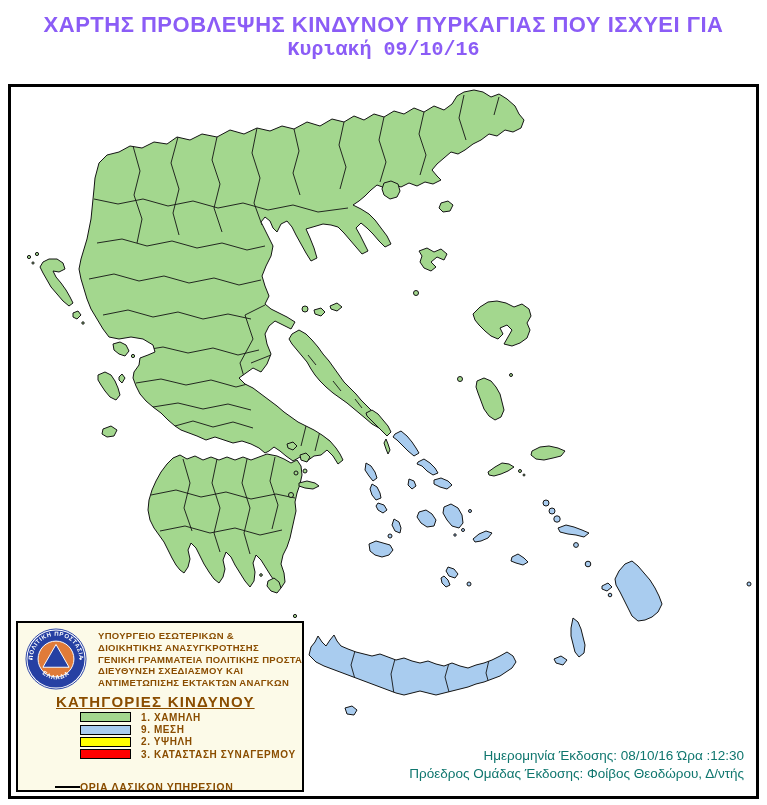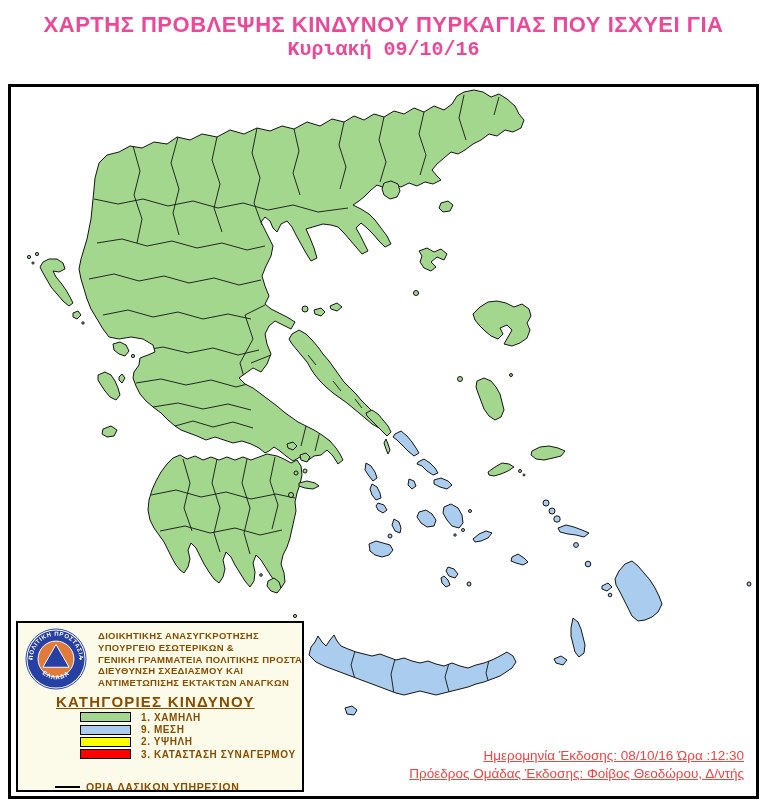--- a/index.html
+++ b/index.html
@@ -1,40 +1,40 @@
 <!DOCTYPE html>
 <html style="--border: #141414;"><head>
 <meta charset="utf-8">
 <style>
   :root{ --border:#141414; }
   html,body{margin:0;padding:0;background:#ffffff;}
   body{width:767px;height:805px;position:relative;font-family:"Liberation Sans",sans-serif;overflow:hidden;}
-  .titles{position:absolute;top:12px;left:0;width:767px;text-align:center;color:#ec4899;}
+  .titles{position:absolute;top:12px;left:0;width:767px;text-align:center;color:#8b5cf6;}
   .title-1{font-size:22px;font-weight:bold;letter-spacing:0.5px;line-height:26px;}
   .title-2{font-size:20px;font-weight:bold;line-height:24px;font-family:Liberation Mono, monospace;}
   .map-frame{position:absolute;left:8px;top:84px;width:745px;height:709px;border:3px solid #000;background:#fff;}
   .map-frame svg.mainmap{position:absolute;left:0;top:0;width:100%;height:100%;}
   .land{stroke:var(--border);stroke-width:1;stroke-linejoin:round;}
   .iborder{fill:none;stroke:var(--border);stroke-width:0.9;stroke-linejoin:round;}
   
   .legend{position:absolute;left:5px;bottom:4px;width:288px;height:171px;background:#FCFAE8;border:2px solid #000;box-sizing:border-box;color:#8A4D00;overflow:hidden;}
   .legend-head{position:absolute;left:7px;top:5px;display:flex;}
   .logo{width:62px;height:62px;flex:0 0 62px;}
   .agency{margin-left:11px;padding-top:2px;}
   .agency div{font-size:9.5px;font-weight:bold;line-height:11.8px;letter-spacing:0.3px;white-space:nowrap;}
   .cat-title{position:absolute;left:38px;top:70px;font-size:15px;font-weight:bold;letter-spacing:1.2px;text-decoration:underline;}
   .cat-rows{position:absolute;left:36px;top:88px;}
   .cat-row{display:flex;align-items:center;height:12.4px;padding-left:26px;}
   .swatch{width:51px;height:10px;border:1px solid #000;box-sizing:border-box;flex:0 0 51px;}
   .cat-label{margin-left:10px;font-size:10px;font-weight:bold;letter-spacing:0.6px;white-space:nowrap;}
   .boundary-row{position:absolute;left:37px;top:158px;display:flex;align-items:center;}
   .boundary-line{width:25px;height:0;border-top:2px solid #000;flex:0 0 25px;}
-  .boundary-label{margin-left:6px;font-size:10.5px;font-weight:bold;letter-spacing:0.6px;white-space:nowrap;}
+  .boundary-label{font-size:10.5px;font-weight:bold;letter-spacing:0.6px;white-space:nowrap;}
   
-  .issue{position:absolute;right:12px;bottom:14px;text-align:right;color:#ef4444;font-size:13.5px;line-height:17.5px;white-space:nowrap;text-decoration:underline;}
+  .issue{position:absolute;right:12px;bottom:14px;text-align:right;color:#0f766e;font-size:13.5px;line-height:17.5px;white-space:nowrap;}
 </style>
 </head>
 <body>
 
 <div class="titles">
   <div class="title-1">ΧΑΡΤΗΣ ΠΡΟΒΛΕΨΗΣ ΚΙΝΔΥΝΟΥ ΠΥΡΚΑΓΙΑΣ ΠΟΥ ΙΣΧΥΕΙ ΓΙΑ</div>
   <div class="title-2">Κυριακή 09/10/16</div>
 </div>
 
 <div class="map-frame">
@@ -229,22 +229,22 @@
         <text font-size="6.2" font-weight="bold" fill="#ffffff" letter-spacing="0.6" font-family="Liberation Sans, sans-serif">
           <textPath href="#arc-top" startOffset="50%" text-anchor="middle">ΠΟΛΙΤΙΚΗ ΠΡΟΣΤΑΣΙΑ</textPath>
         </text>
         <text font-size="6.2" font-weight="bold" fill="#ffffff" letter-spacing="1" font-family="Liberation Sans, sans-serif">
           <textPath href="#arc-bot" startOffset="50%" text-anchor="middle">ΕΛΛΑΔΑ</textPath>
         </text>
         <circle cx="6.5" cy="32" r="1" fill="#ffffff"></circle>
           <circle cx="57.5" cy="32" r="1" fill="#ffffff"></circle>
       </svg>
       <div class="agency">
+        <div>ΥΠΟΥΡΓΕΙΟ ΕΣΩΤΕΡΙΚΩΝ &amp;</div>
         <div>ΔΙΟΙΚΗΤΙΚΗΣ ΑΝΑΣΥΓΚΡΟΤΗΣΗΣ</div>
-        <div>ΥΠΟΥΡΓΕΙΟ ΕΣΩΤΕΡΙΚΩΝ &amp;</div>
         <div>ΓΕΝΙΚΗ ΓΡΑΜΜΑΤΕΙΑ ΠΟΛΙΤΙΚΗΣ ΠΡΟΣΤΑΣΙΑΣ</div>
         <div>ΔΙΕΥΘΥΝΣΗ ΣΧΕΔΙΑΣΜΟΥ ΚΑΙ</div>
         <div>ΑΝΤΙΜΕΤΩΠΙΣΗΣ ΕΚΤΑΚΤΩΝ ΑΝΑΓΚΩΝ</div>
       </div>
     </div>
     <div class="cat-title">ΚΑΤΗΓΟΡΙΕΣ ΚΙΝΔΥΝΟΥ</div>
     <div class="cat-rows">
       <div class="cat-row">
         <span class="swatch" style="background: rgb(163, 215, 142);"></span>
         <span class="cat-label">1. ΧΑΜΗΛΗ</span>

